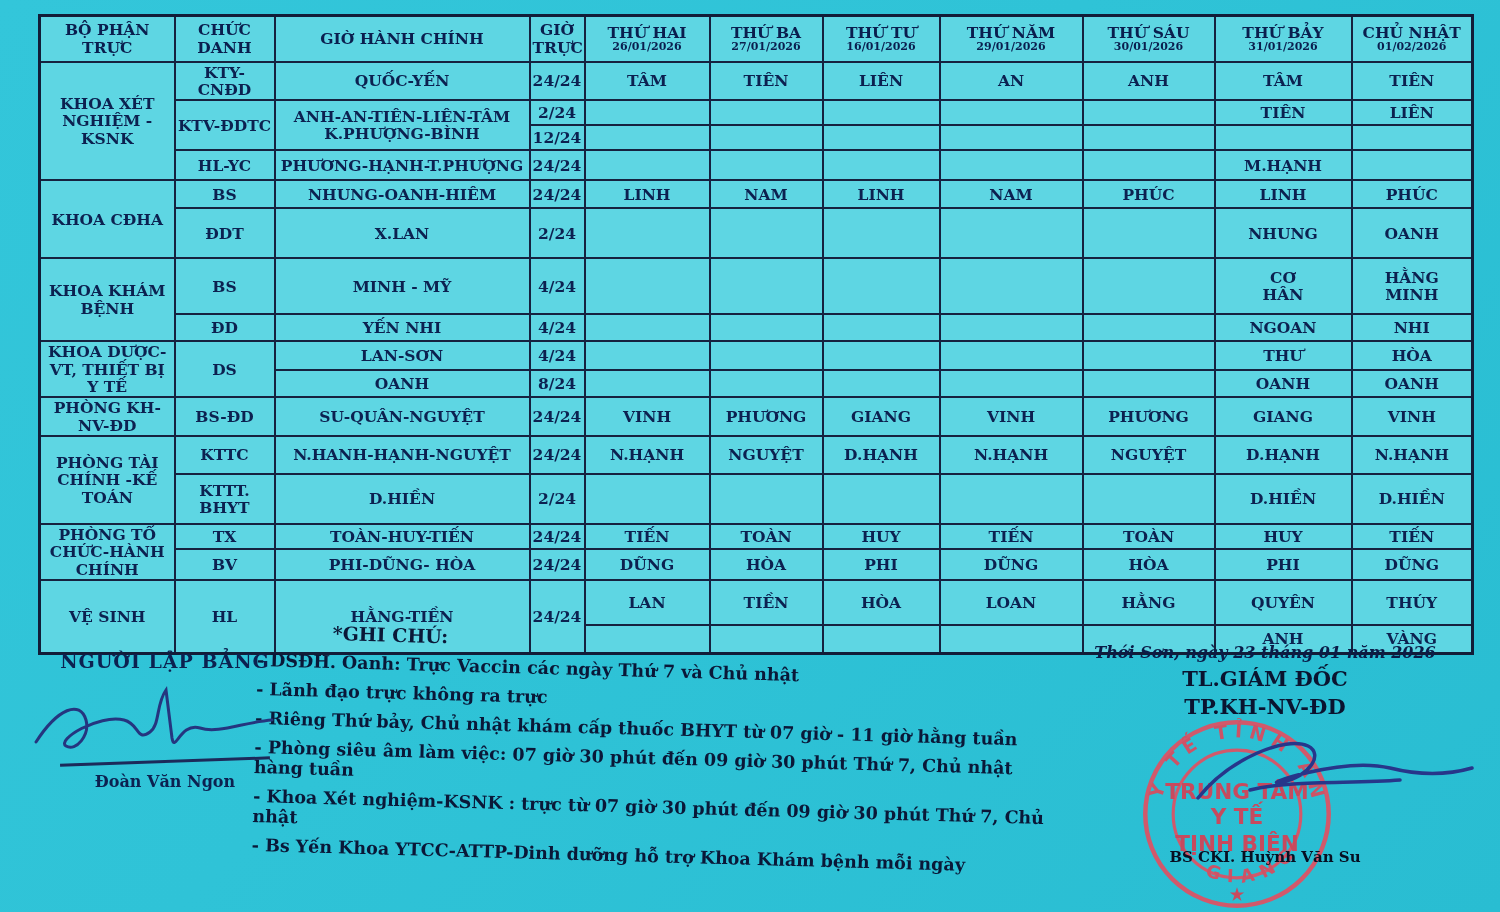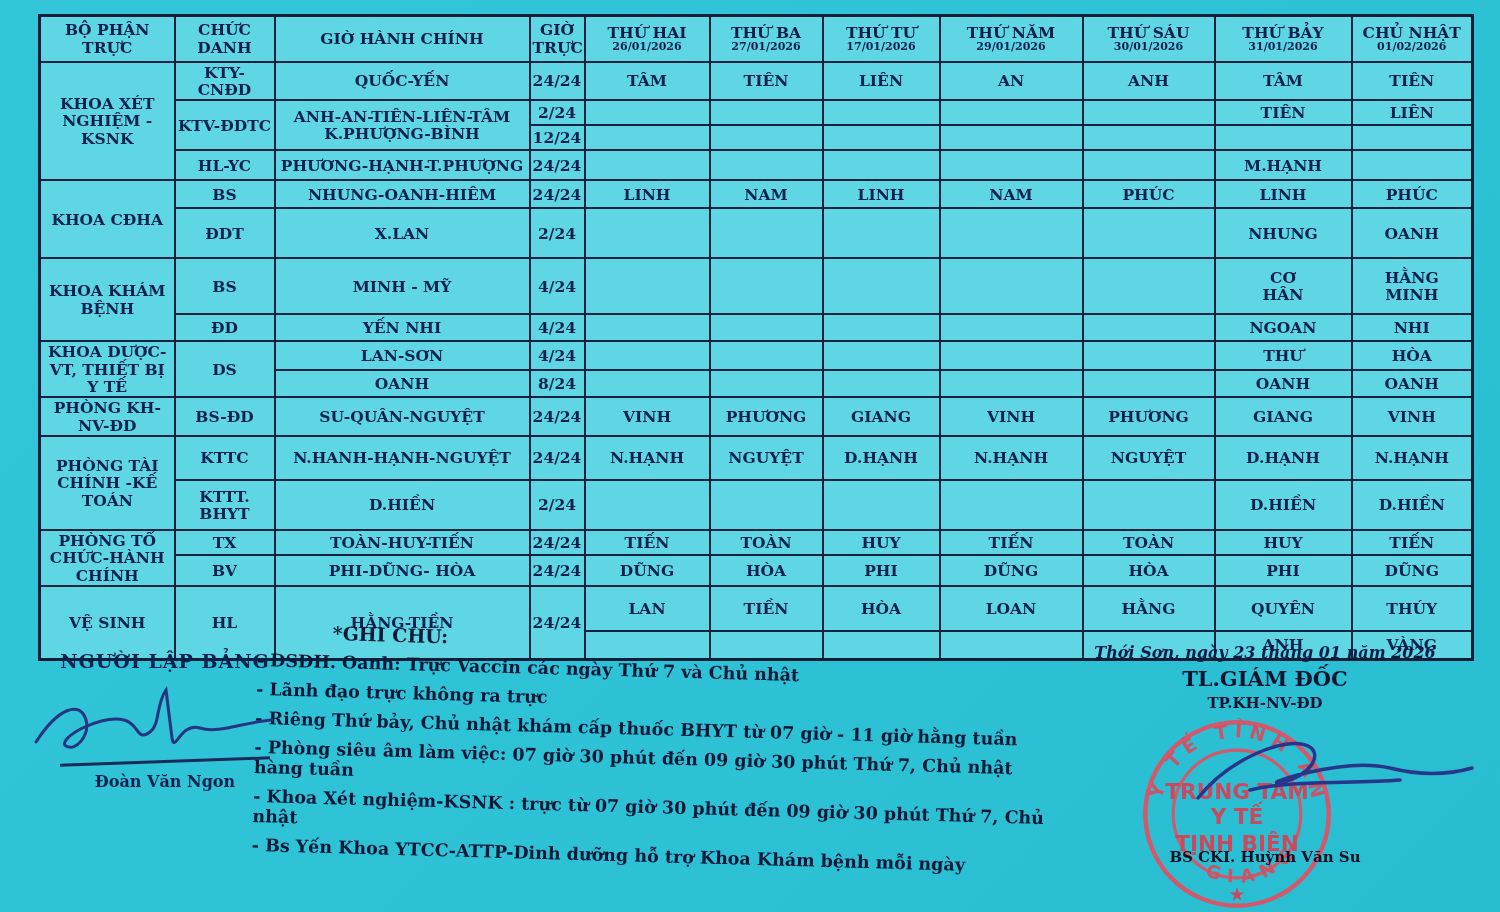--- a/index.html
+++ b/index.html
@@ -18,37 +18,37 @@
     border:2px solid #16223f;background:#5ed6e3;
     text-align:center;vertical-align:middle;
     padding:1px 2px;font-size:15.5px;line-height:1.12;
     overflow:hidden;
   }
   .duty th{font-size:15.5px;color:#0a1e4e;}
   .dh-date{font-size:11px;}
   .pre{white-space:pre-line;}
   tr.hr{height:46px;}
   tr.r25{height:25px;} tr.r23{height:23px;} tr.r27{height:27px;}
-  tr.r28{height:28px;} tr.r30{height:30px;} tr.r38{height:44px;}
+  tr.r28{height:28px;} tr.r30{height:30px;} tr.r38{height:38px;}
   tr.r40{height:24px;} tr.r44{height:50px;} tr.r45{height:45px;}
   tr.r50{height:50px;} tr.r56{height:56px;}
   .notes{
     position:absolute;left:258px;top:620px;width:800px;
     transform:rotate(1.6deg);transform-origin:left top;
     color:#0a1838;
   }
   .notes .title{margin-left:75px;font-size:19px;margin-bottom:8px;}
   .notes .line{font-size:17.5px;margin-bottom:9px;}
   .sign-left{position:absolute;left:40px;top:650px;width:250px;text-align:center;}
   .sign-left .title{font-size:19px;letter-spacing:1px;}
   .sig-underline{width:210px;height:3px;background:#1c2a5a;margin:2px auto 6px auto;transform:rotate(-2deg);}
   .sign-right{position:absolute;left:1045px;top:643px;width:440px;text-align:center;}
   .sign-right .pd{font-style:italic;font-size:16px;color:#0a1c48;}
   .sign-right .l1{font-size:21px;margin-top:4px;color:#0a1430;}
-  .sign-right .l2{font-size:15px;margin-top:3px;color:#0a1430;}
+  .sign-right .l2{font-size:21px;margin-top:3px;color:#0a1430;}
   .stamp{position:absolute;left:1128px;top:716px;opacity:0.92;}
   .sig-blue-right{position:absolute;left:1190px;top:728px;}
   .signer{position:absolute;left:1085px;top:848px;width:360px;text-align:center;font-size:15px;color:#070f22;}
   .sig-blue-left{position:absolute;left:28px;top:680px;}
 </style>
 </head>
 <body>
 
 <div class="sheet">
 
@@ -75,21 +75,21 @@
         <th>
             <div>THỨ HAI</div>
             <div class="dh-date">26/01/2026</div>
           </th>
         <th>
             <div>THỨ BA</div>
             <div class="dh-date">27/01/2026</div>
           </th>
         <th>
             <div>THỨ TƯ</div>
-            <div class="dh-date">17/01/2026</div>
+            <div class="dh-date">16/01/2026</div>
           </th>
         <th>
             <div>THỨ NĂM</div>
             <div class="dh-date">29/01/2026</div>
           </th>
         <th>
             <div>THỨ SÁU</div>
             <div class="dh-date">30/01/2026</div>
           </th>
         <th>

